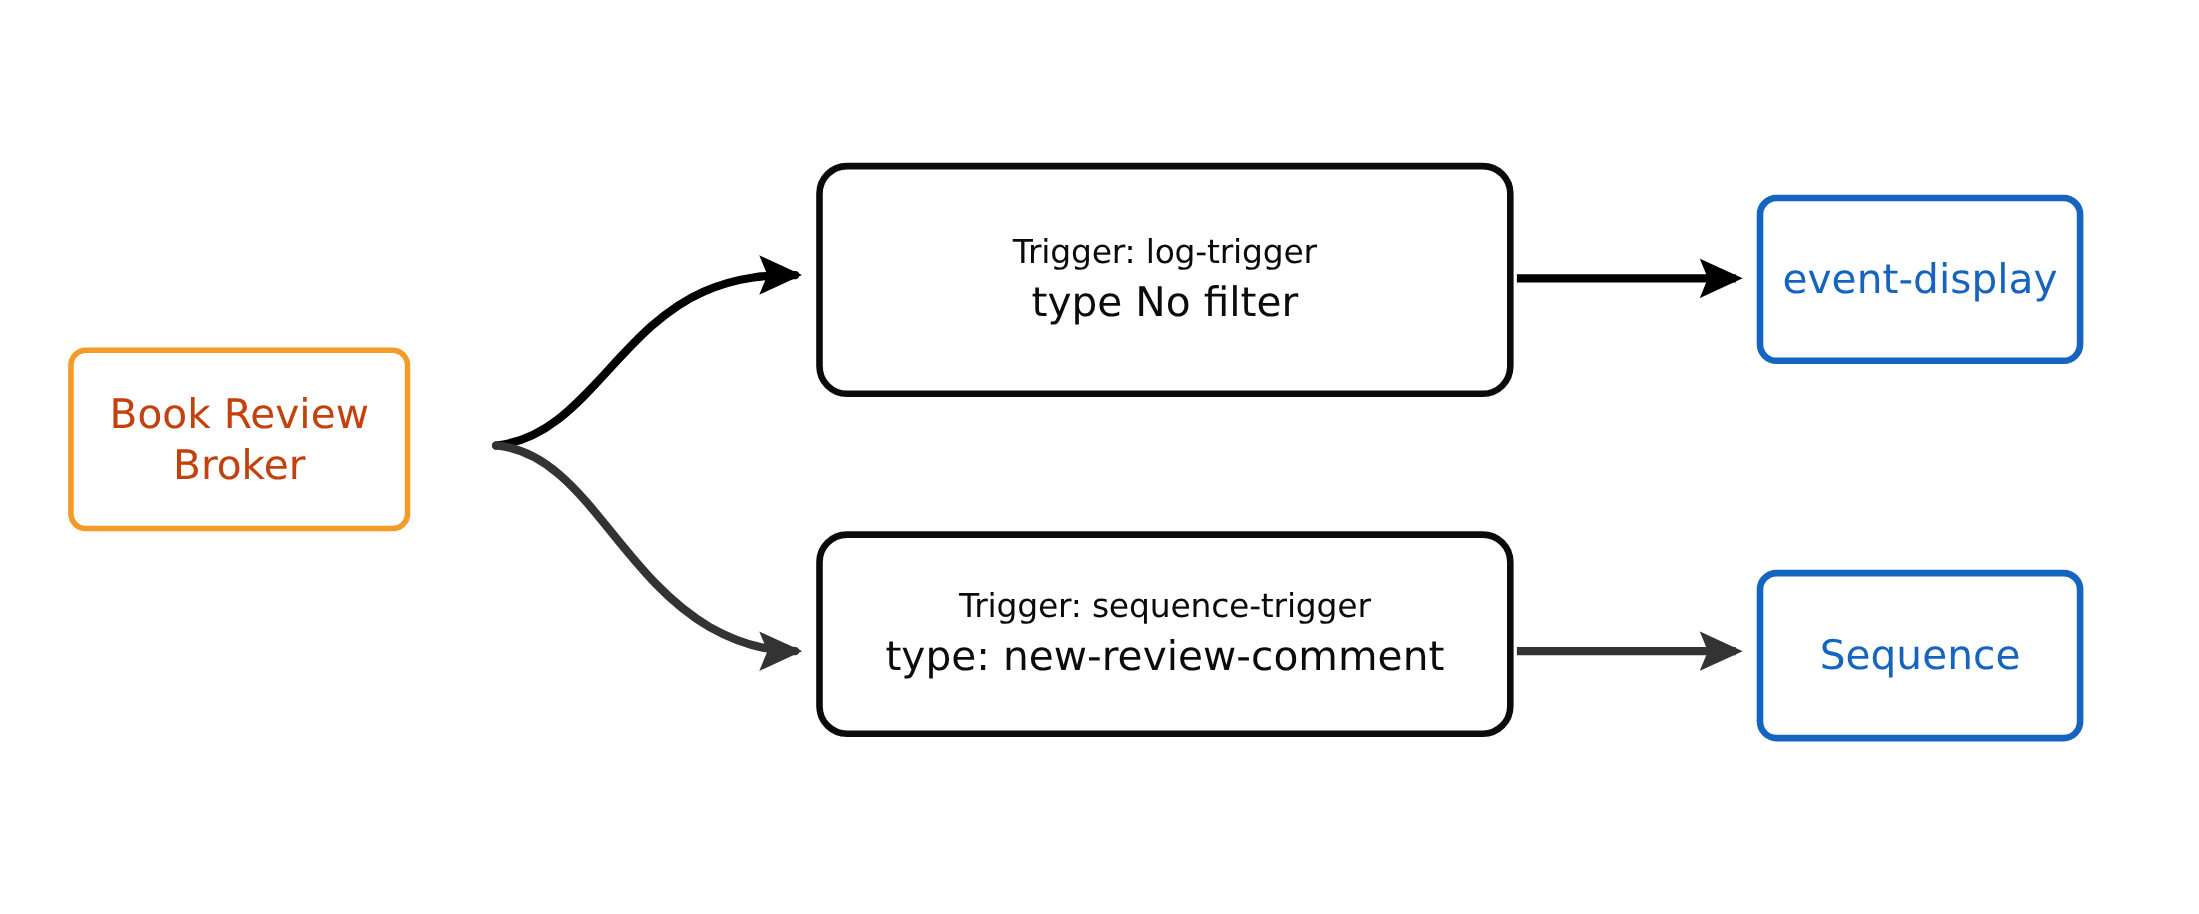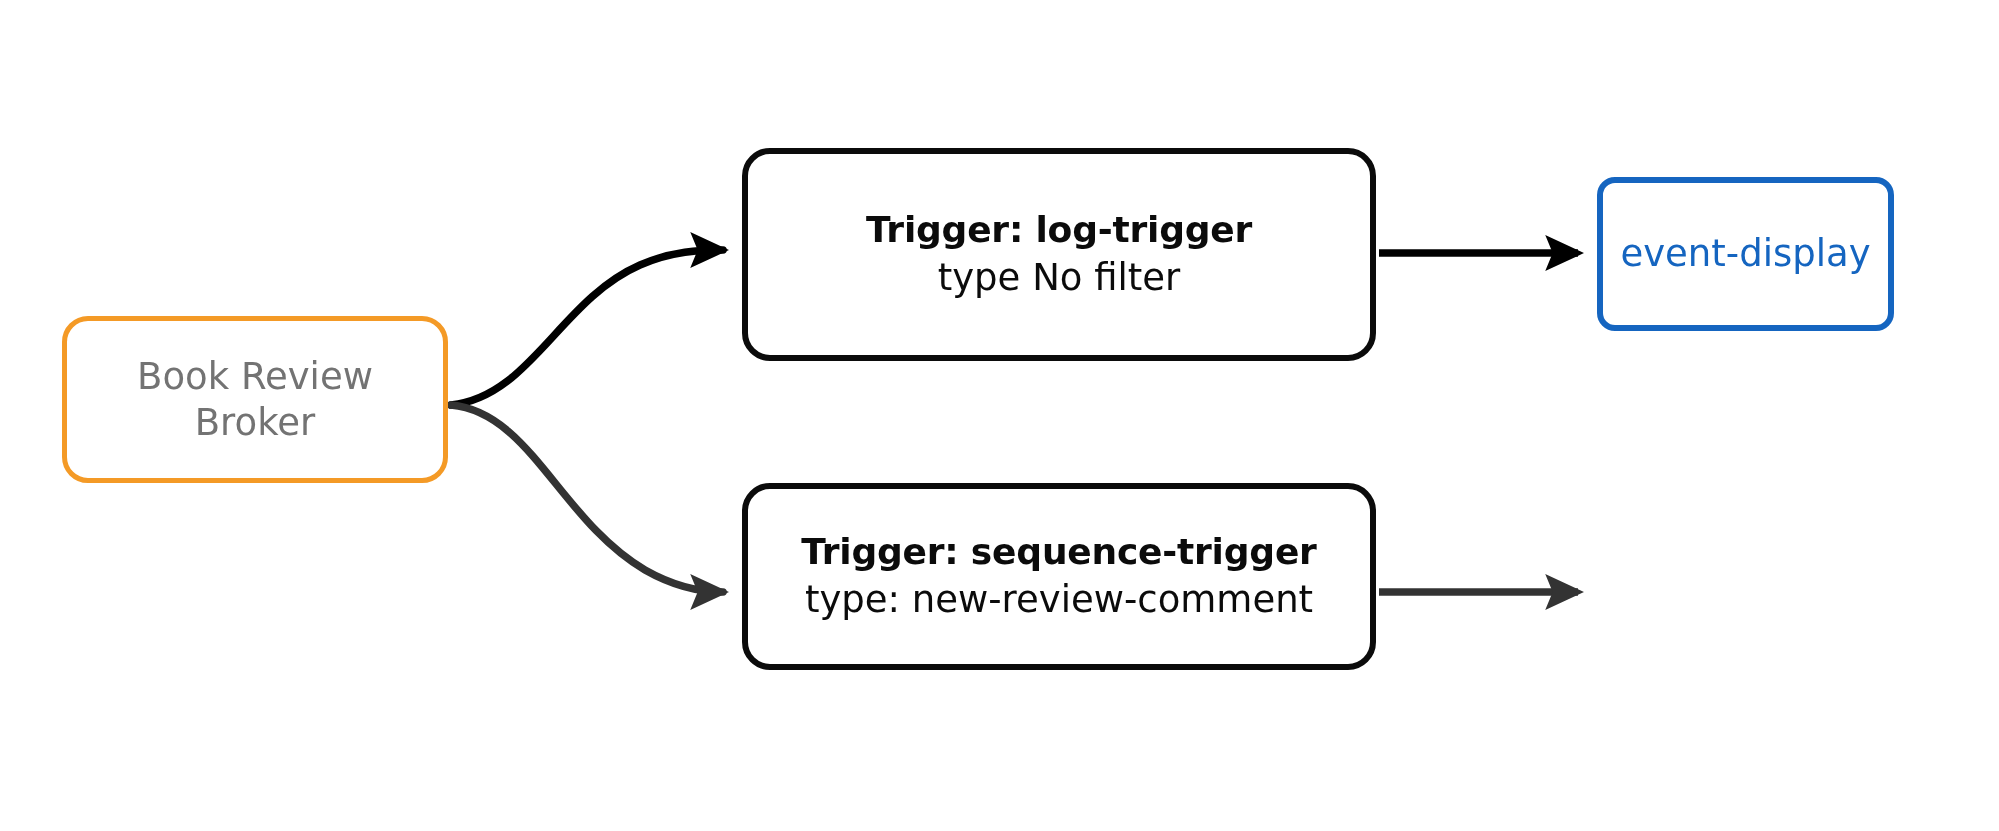--- a/index.html
+++ b/index.html
@@ -34,25 +34,25 @@
     align-items: center;
     justify-content: center;
     background: #ffffff;
     text-align: center;
     line-height: 1.22;
   }
   
   .node-broker {
     left: 62px;
     top: 316px;
-    width: 386px;
+    width: 311px;
     height: 167px;
     border: 5px solid #F49A26;
-    border-radius: 26px;
-    color: #737373;
+    border-radius: 16px;
+    color: #c2410c;
     font-size: 37px;
     font-weight: 400;
   }
   .node-broker .line { display: block; }
   
   .node-trigger {
     left: 742px;
     width: 634px;
     border: 6px solid #0b0b0b;
     border-radius: 28px;
@@ -60,22 +60,22 @@
   }
   .node-trigger-top {
     top: 148px;
     height: 213px;
   }
   .node-trigger-bottom {
     top: 483px;
     height: 187px;
   }
   .node-trigger .title {
-    font-size: 36px;
-    font-weight: 700;
+    font-size: 30px;
+    font-weight: 400;
     letter-spacing: -0.2px;
     display: block;
   }
   .node-trigger .subtitle {
     font-size: 37px;
     font-weight: 400;
     display: block;
     margin-top: 3px;
   }
   
@@ -133,14 +133,17 @@
 
   <div class="node node-trigger node-trigger-bottom">
     <span class="title">Trigger: sequence-trigger</span>
     <span class="subtitle">type: new-review-comment</span>
   </div>
 
   <div class="node node-sink node-sink-top">
     <span>event-display</span>
   </div>
 
+  <div class="node node-sink node-sink-bottom">
+    <span>Sequence</span>
+  </div>
 
 </div>
 
 </body></html>

